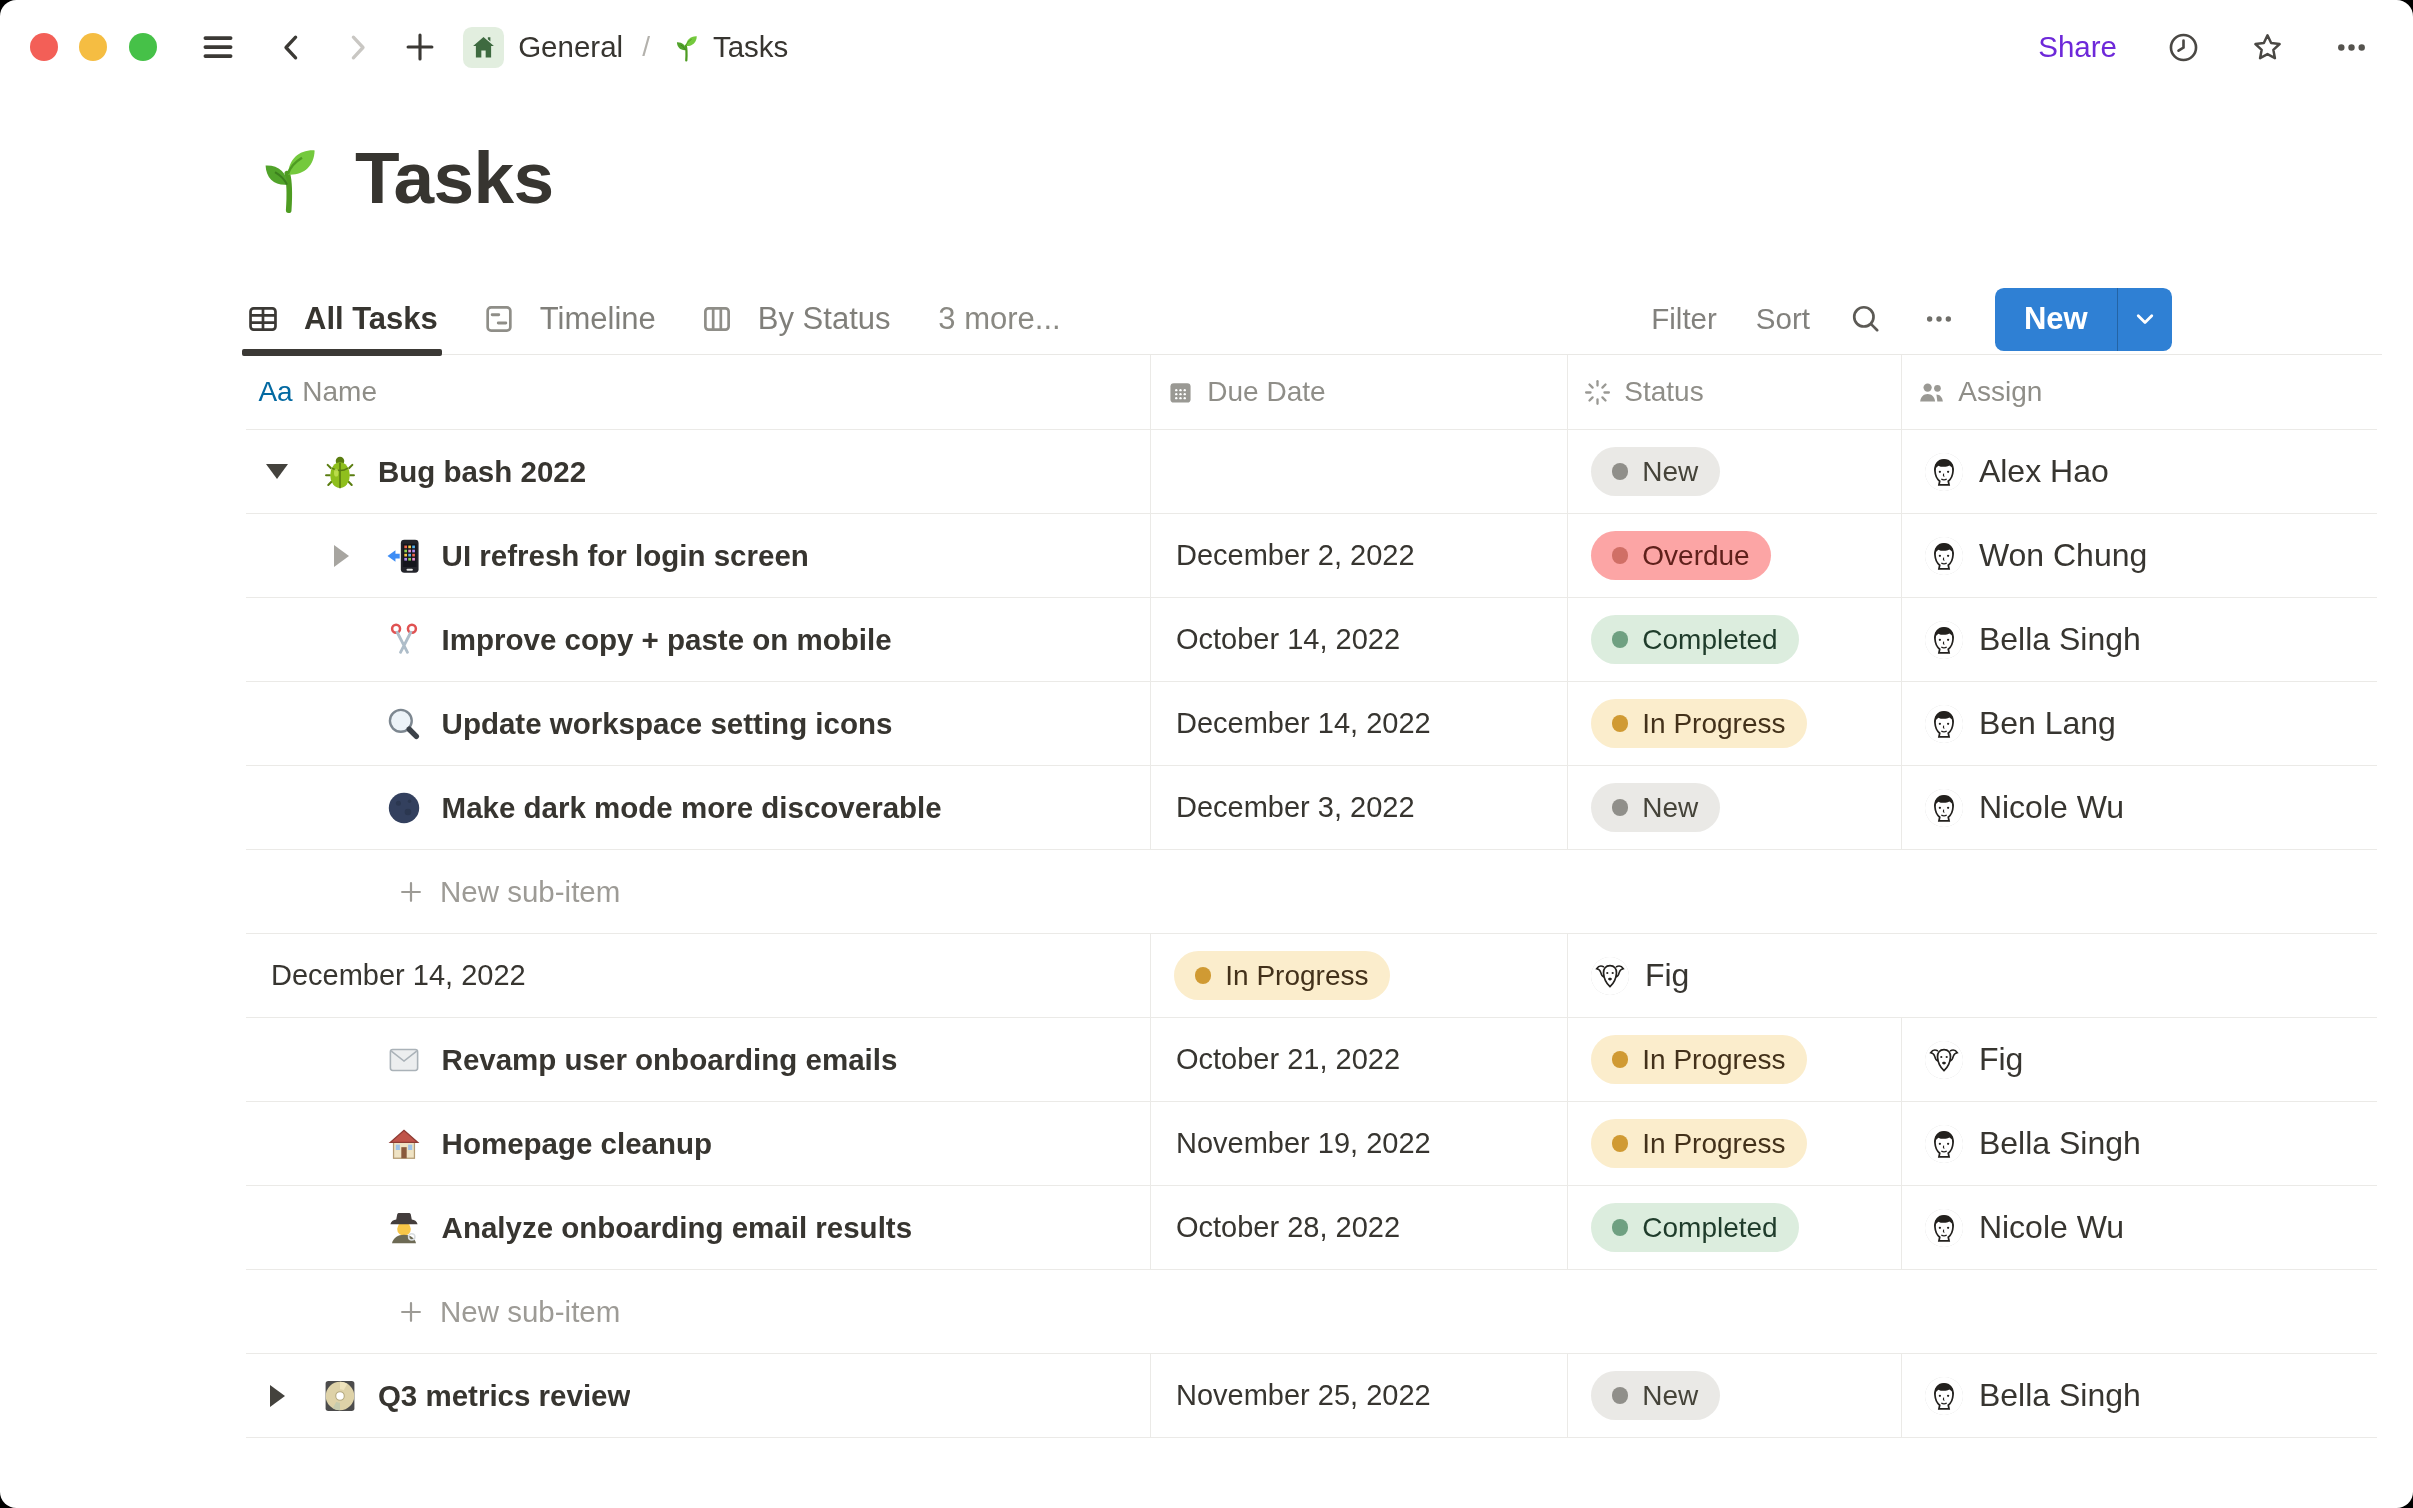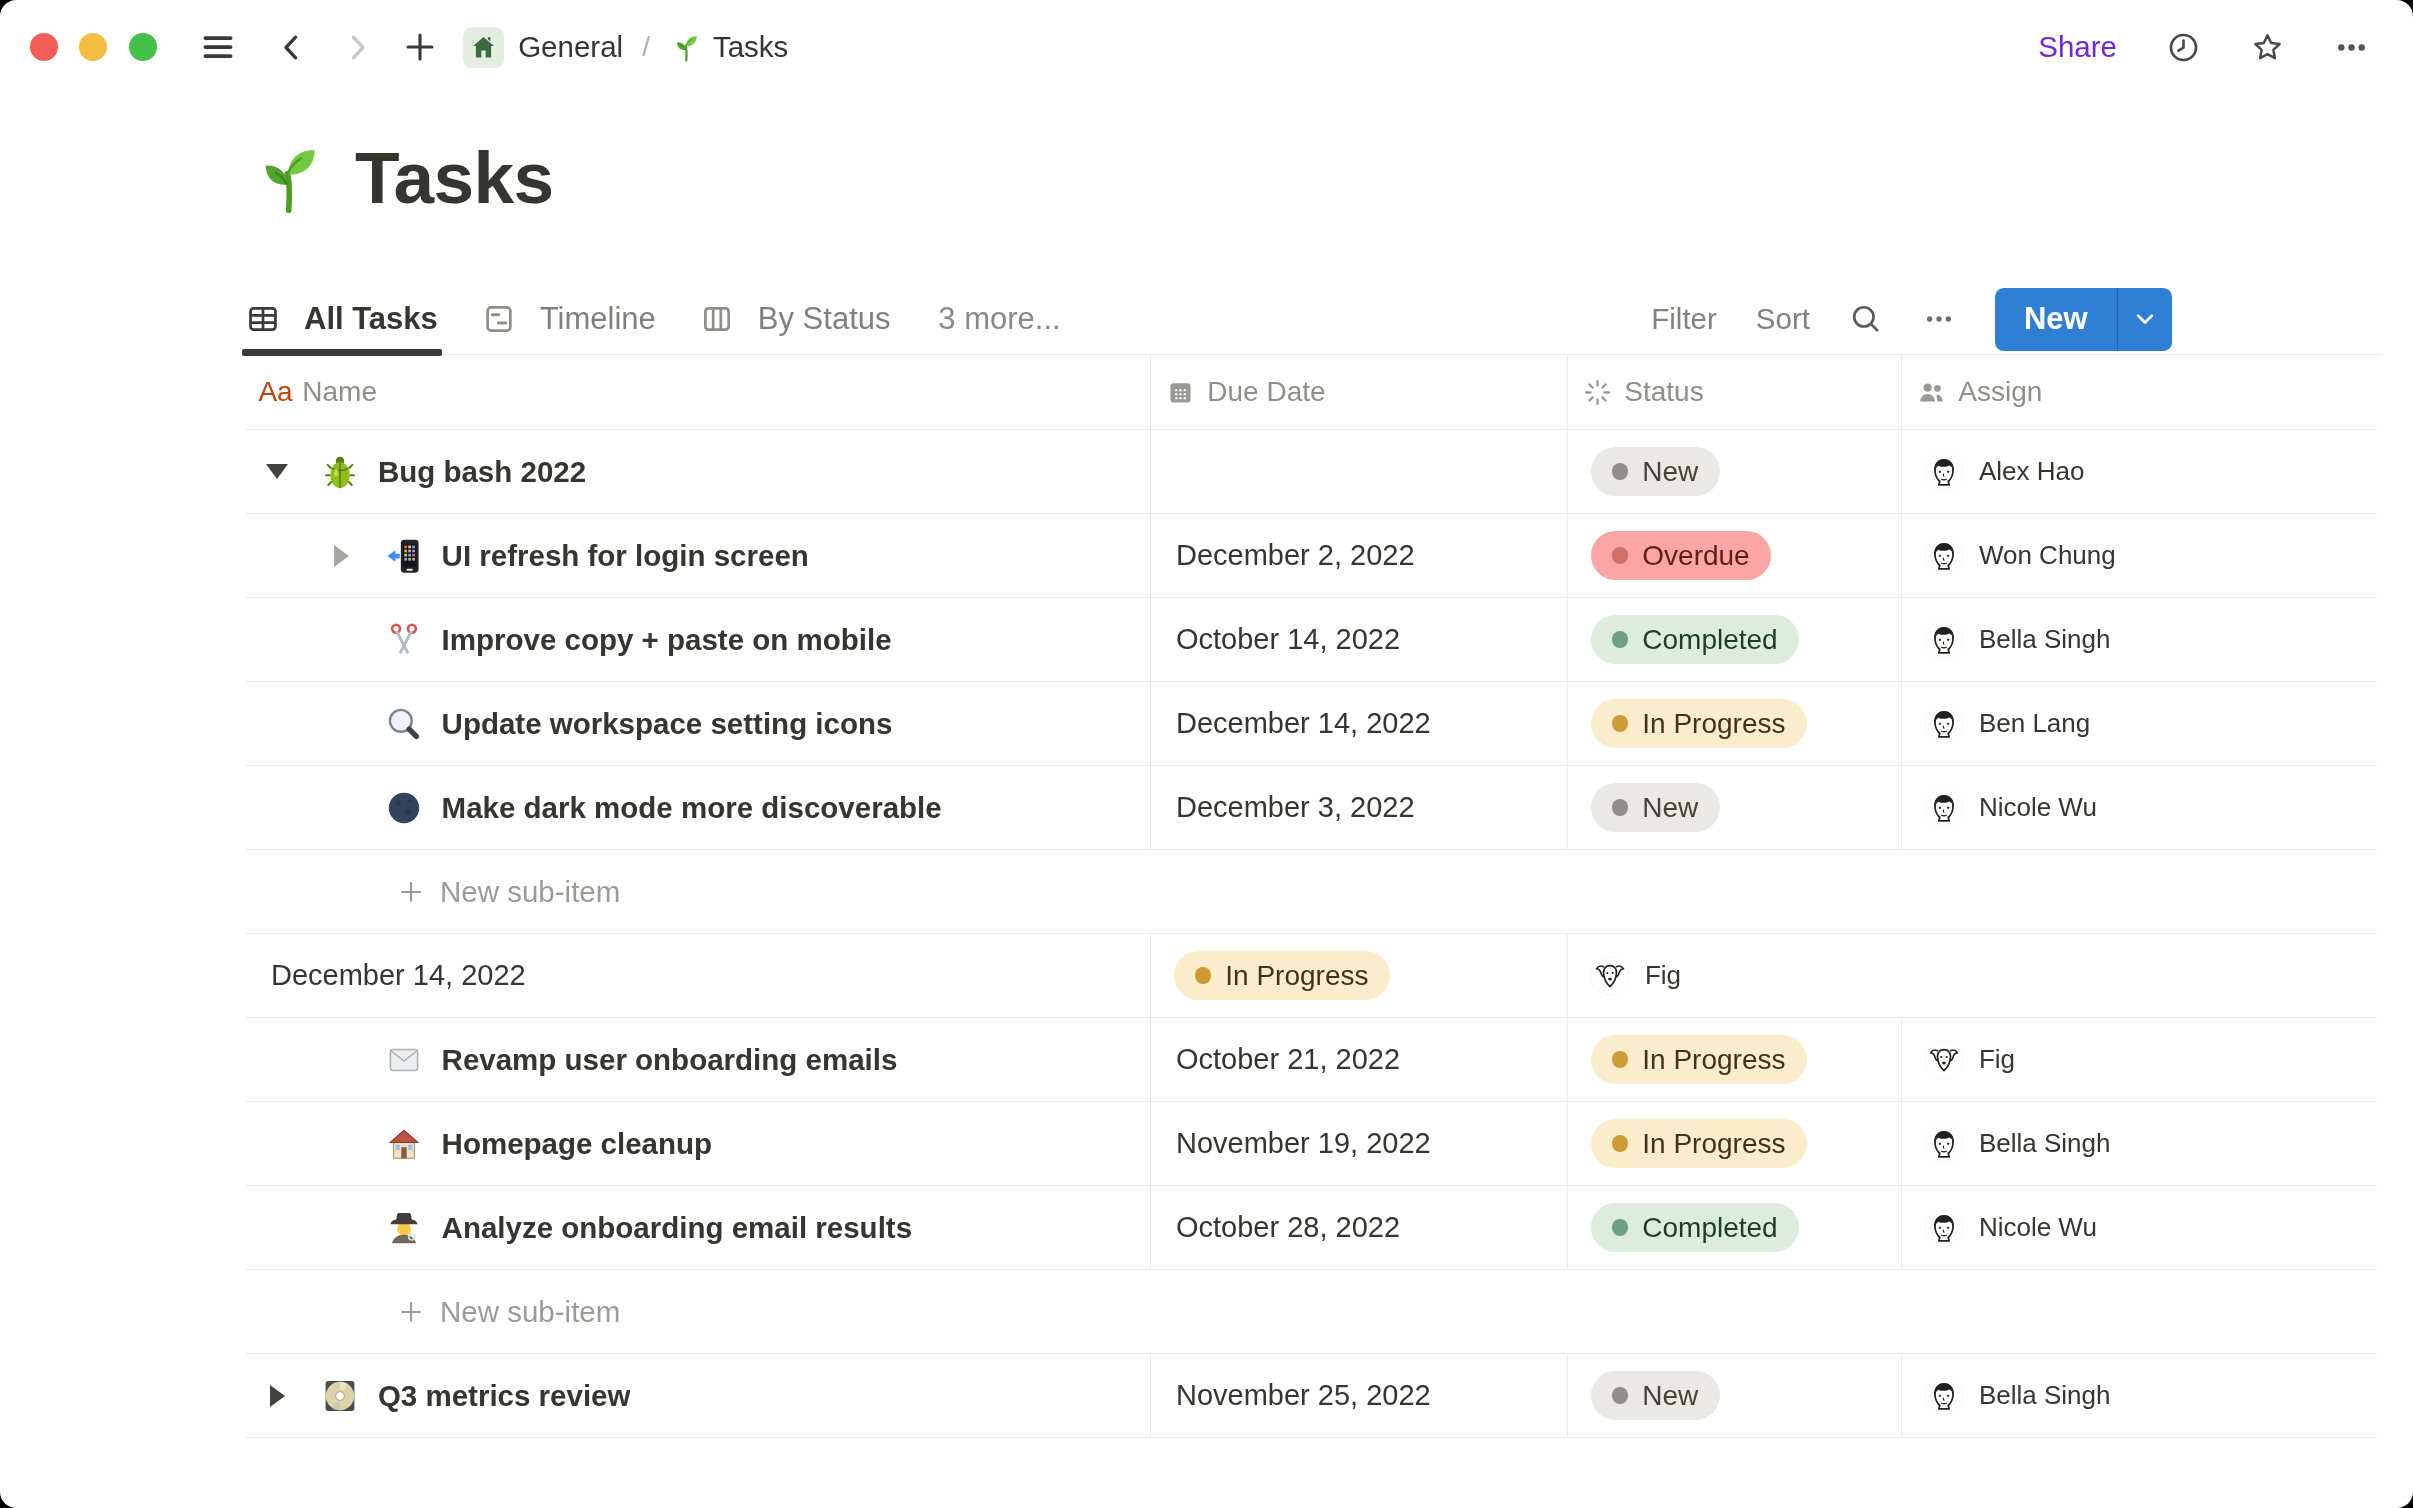--- a/index.html
+++ b/index.html
@@ -61,21 +61,21 @@
   
   .table{margin-left:246px;width:2131px;}
   .trow{display:grid;grid-template-columns:904px 417px 334px 476px;border-bottom:1.3px solid #ebeae7;}
   .trow.header{height:74px;}
   .trow.task{height:83px;}
   .cell{display:flex;align-items:center;min-width:0;}
   .cell + .cell{border-left:1.3px solid #ebeae7;}
   .hcell{gap:11.3px;padding-left:14px;color:#8f8e88;font-size:28px;}
   .hcell .hicon{width:31px;height:31px;flex:0 0 auto;display:flex;align-items:center;justify-content:center;}
   .hcell .hicon svg{width:31px;height:31px;}
-  .aa-glyph{font-size:28px;color:#c2410c;font-weight:500;text-align:center;}
+  .aa-glyph{font-size:28px;color:#0369a1;font-weight:500;text-align:center;}
 
   .name-cell{padding-left:0;}
   .indent{flex:0 0 auto;}
   .lvl1 .indent{width:16.3px;}
   .lvl2 .indent{width:80px;}
   .toggle-box{flex:0 0 30px;display:flex;align-items:center;justify-content:center;cursor:pointer;}
   .tri-open{width:0;height:0;border-left:11.3px solid transparent;border-right:11.3px solid transparent;
     border-top:15.7px solid #44423d;}
   .tri-closed{width:0;height:0;border-top:11.3px solid transparent;border-bottom:11.3px solid transparent;
     border-left:15.7px solid #44423d;}
@@ -92,21 +92,21 @@
     font-size:28px;font-weight:500;white-space:nowrap;}
   .pill .dot{width:16.3px;height:16.3px;border-radius:50%;margin-right:14px;}
   .pill-new{background:#eae9e6;color:#454339;}        .pill-new .dot{background:#908f8a;}
   .pill-overdue{background:#fca5a5;color:#5f201b;}    .pill-overdue .dot{background:#d06f66;}
   .pill-completed{background:#dcedde;color:#1f3c2b;}  .pill-completed .dot{background:#6fa081;}
   .pill-in-progress{background:#fbedcc;color:#43311a;}.pill-in-progress .dot{background:#d09a33;}
   .assign-cell{padding-left:22.6px;gap:16.3px;}
   .avatar{flex:0 0 38px;width:38px;height:38px;border-radius:50%;overflow:hidden;background:#fff;
     box-shadow:0 0 0 0.6px rgba(0,0,0,0.12) inset;}
   .avatar svg{width:38px;height:38px;display:block;}
-  .assignee-name{font-size:26px;color:#373530;white-space:nowrap;}
+  .assignee-name{font-size:32px;color:#373530;white-space:nowrap;}
 
   .trow.nsi{display:flex;align-items:center;height:83px;padding-left:150px;cursor:pointer;}
   .nsi-plus{width:30px;height:30px;margin-right:14px;display:flex;align-items:center;justify-content:center;}
   .nsi-plus svg{width:28px;height:28px;}
   .nsi-label{font-size:29.5px;color:#9d9b96;}
 </style>
 </head>
 <body>
 
 <div class="window">

